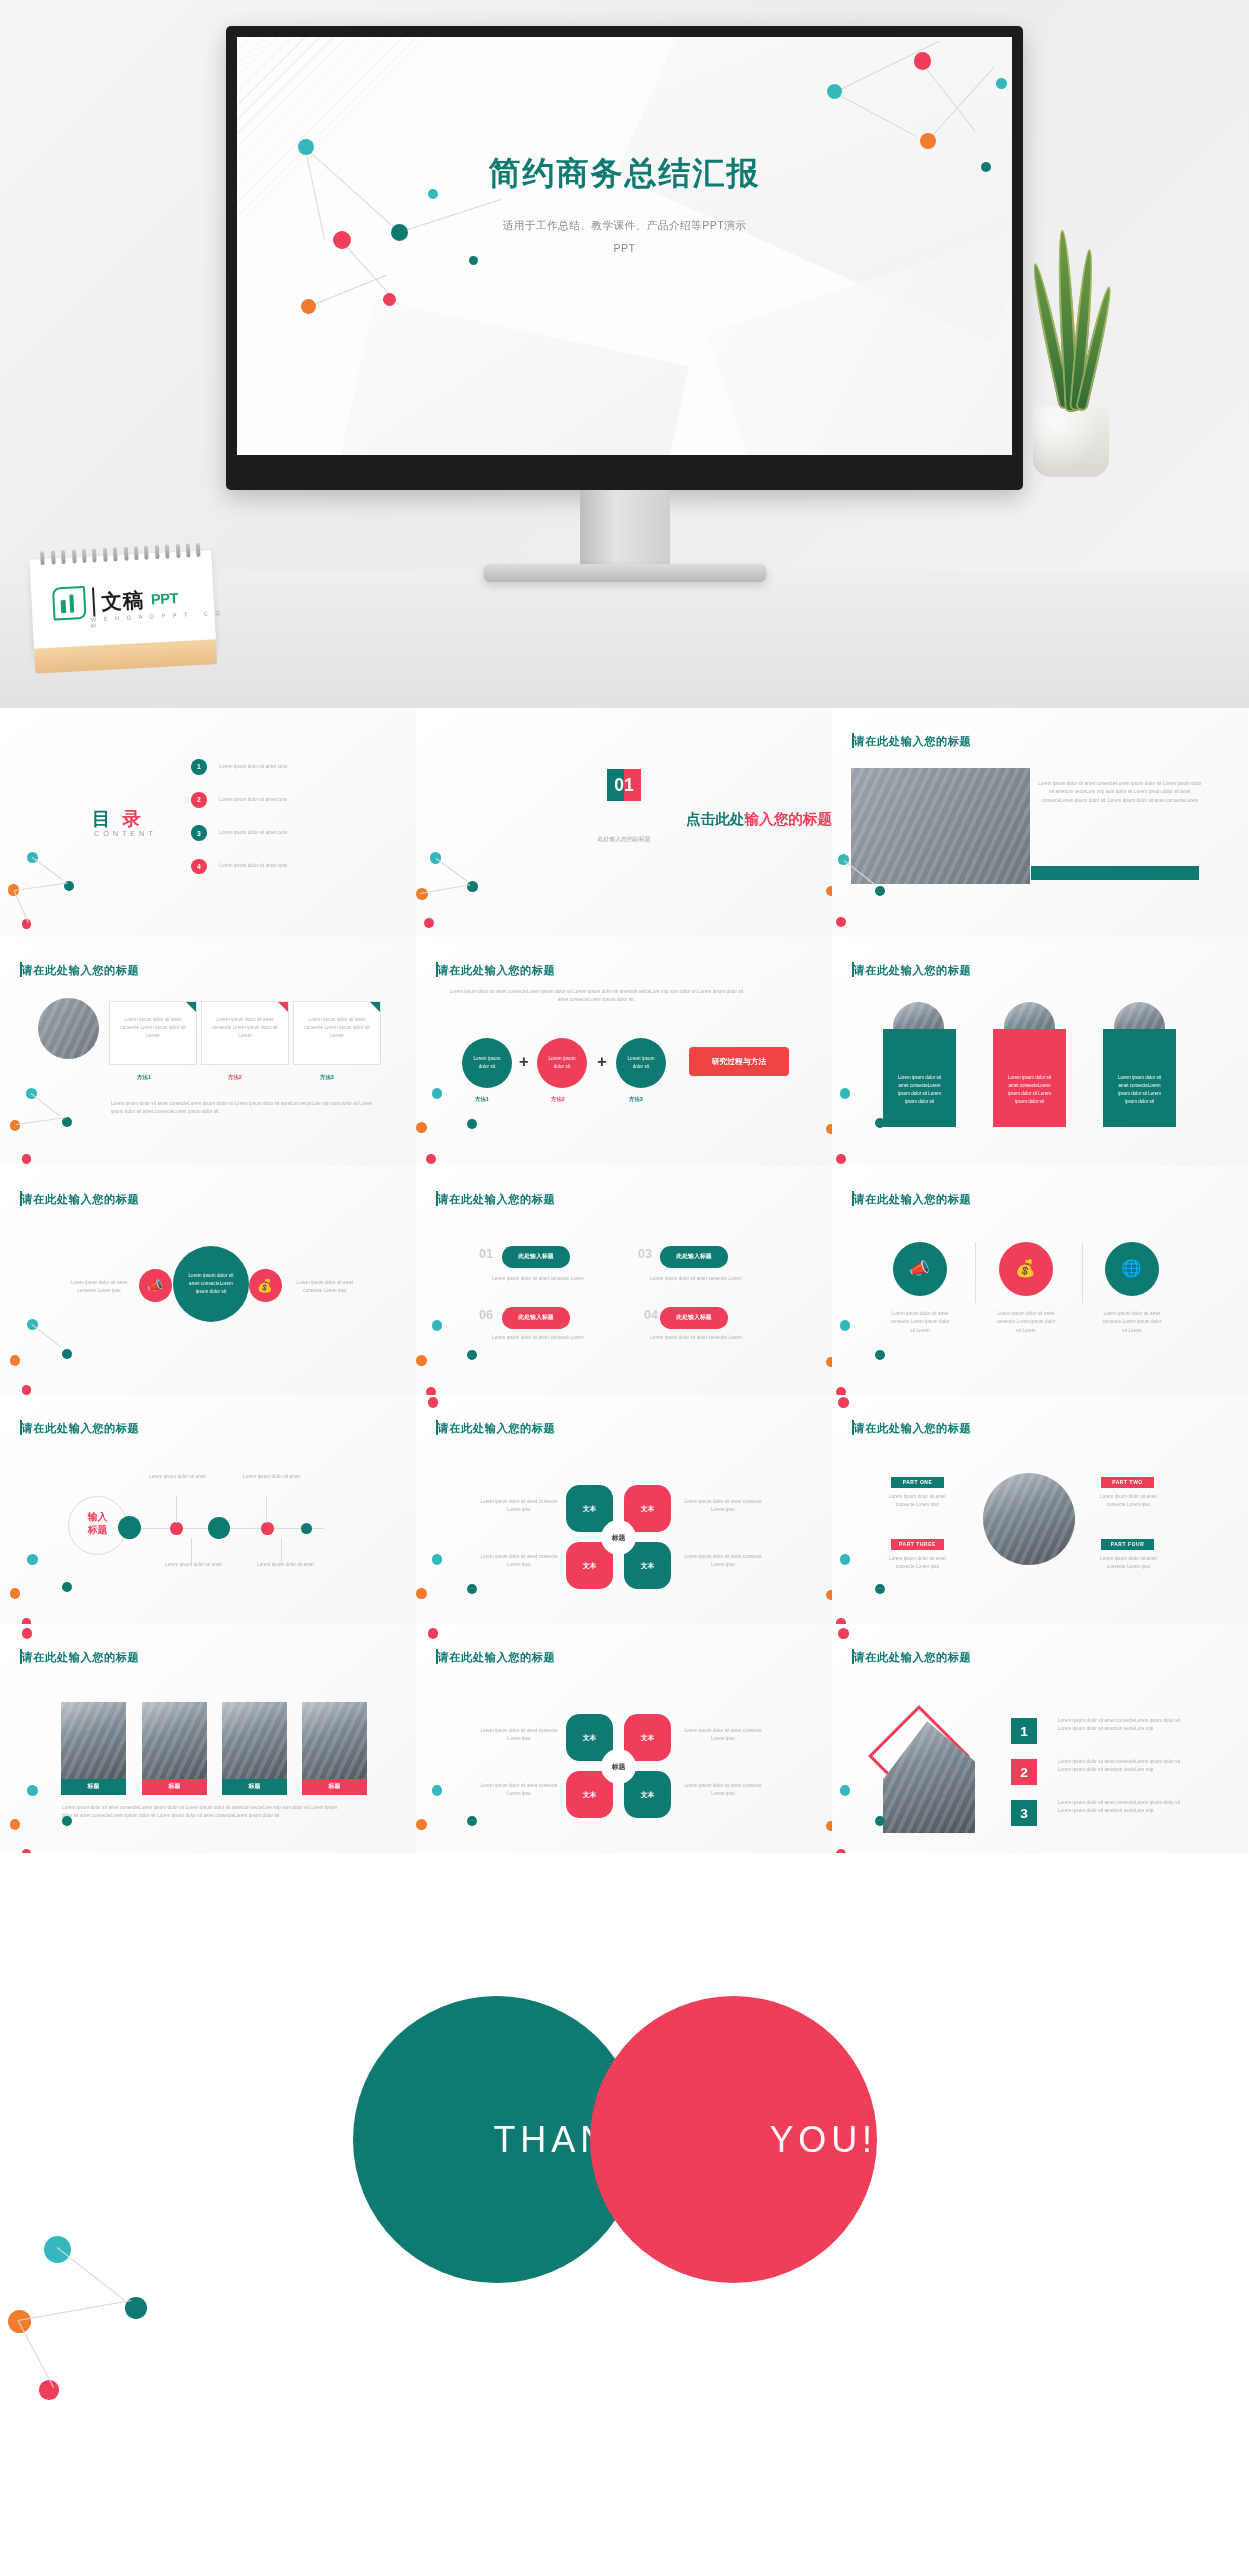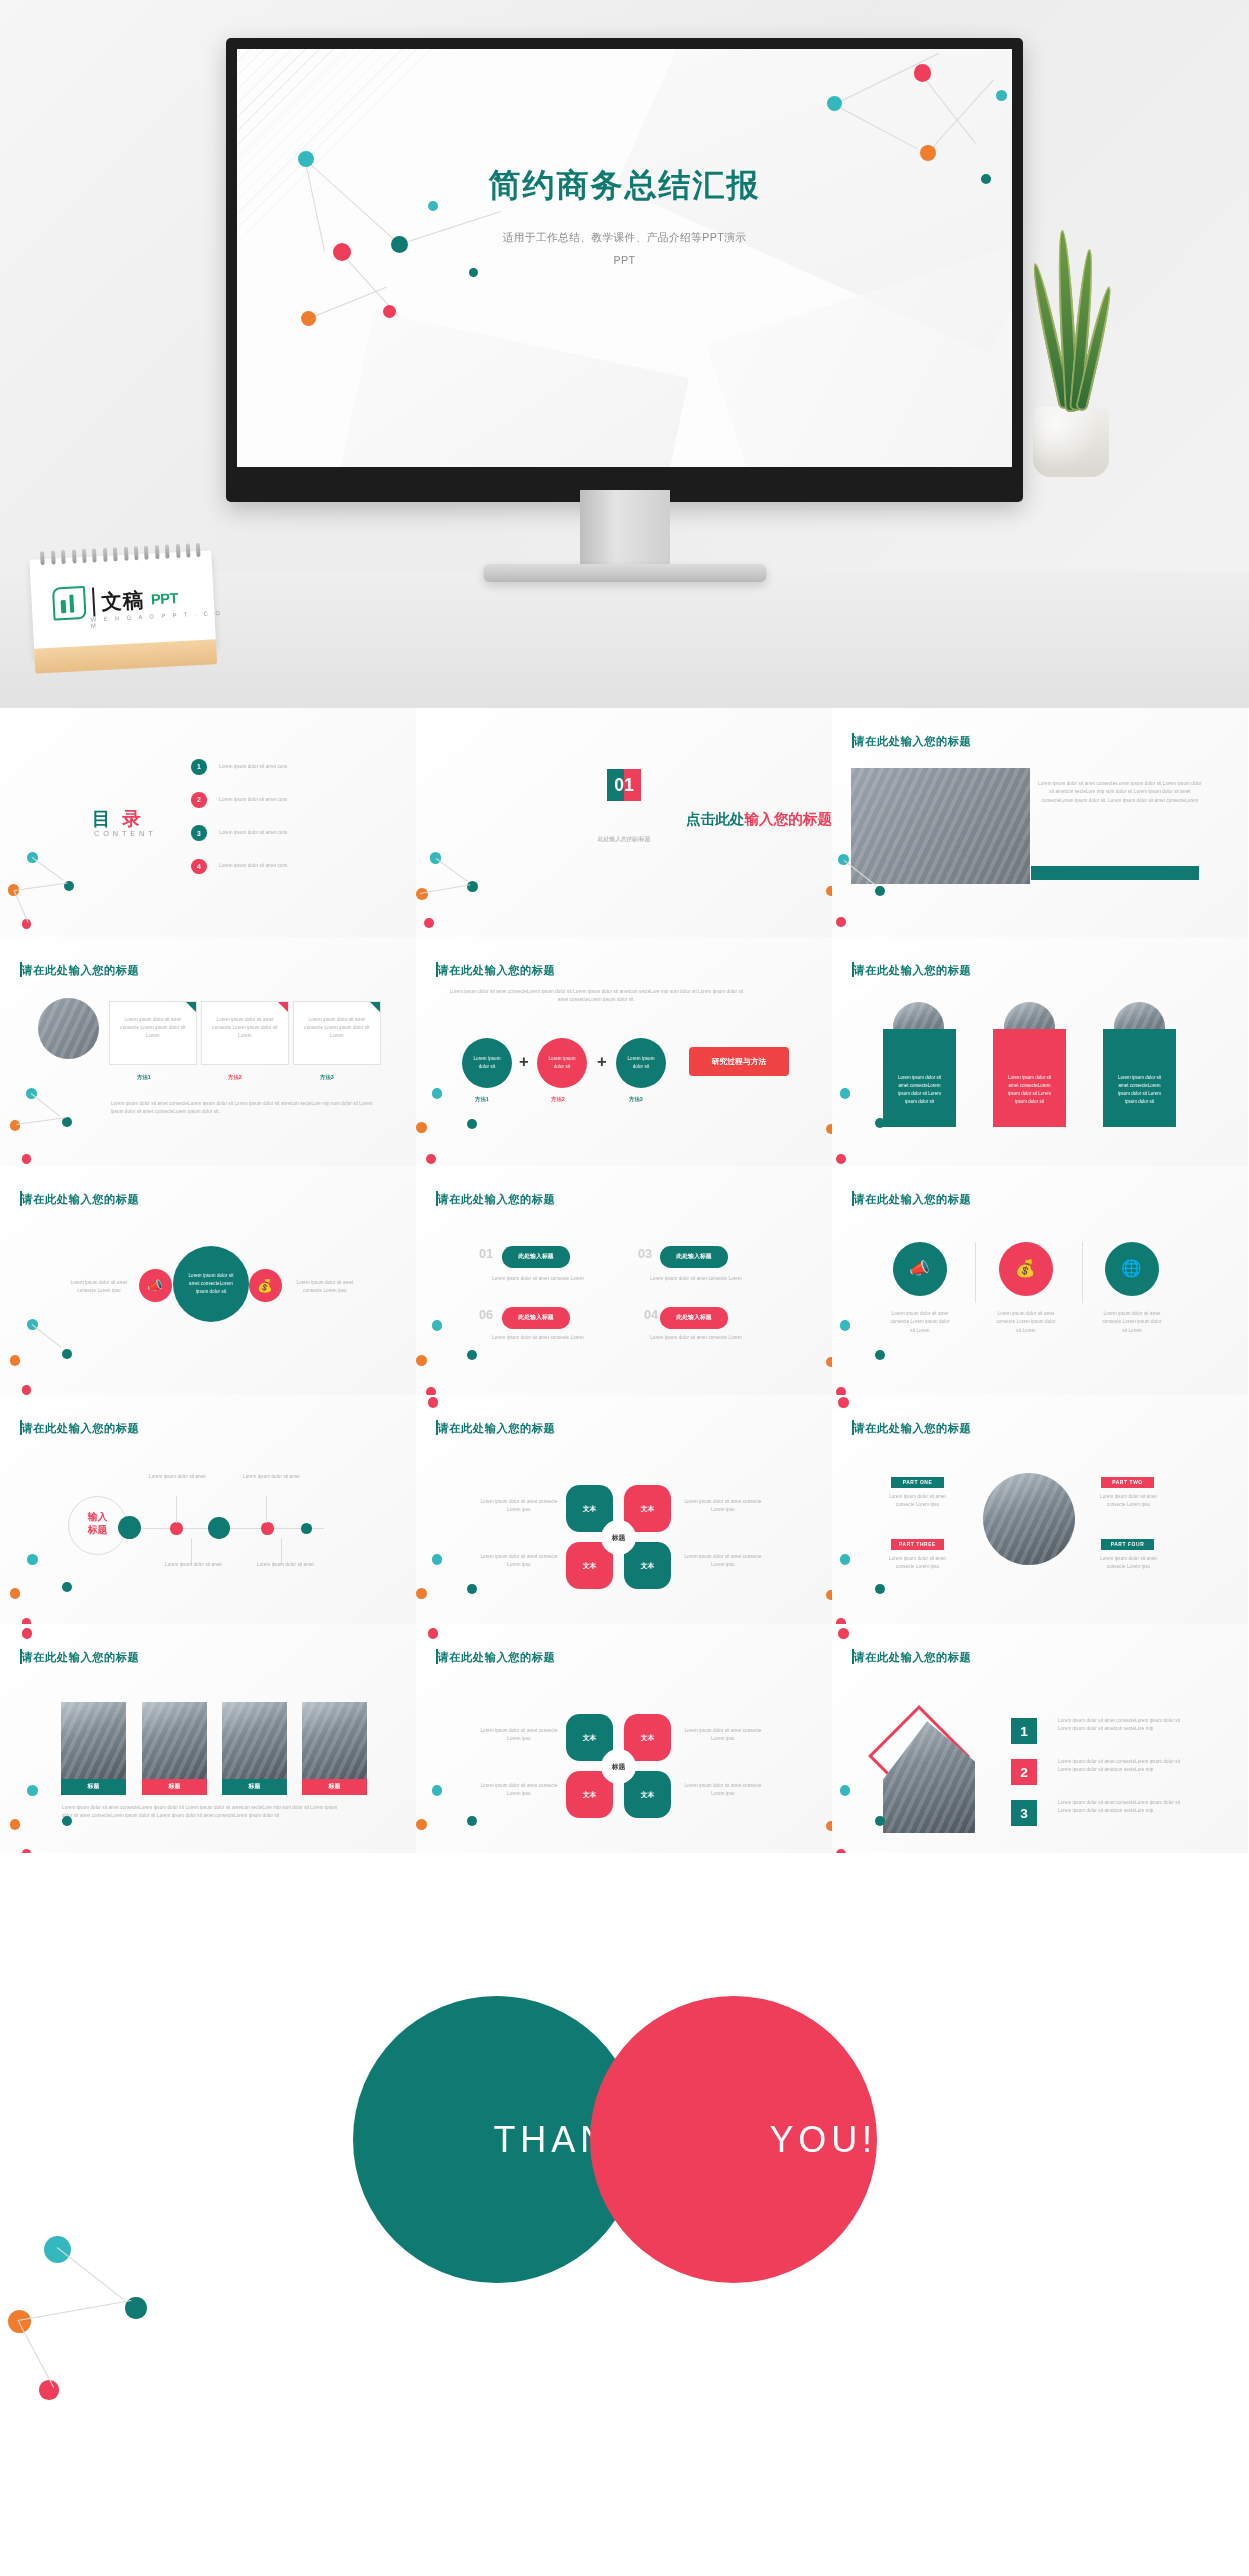--- a/index.html
+++ b/index.html
@@ -13,21 +13,21 @@
   
   .hero { position:relative; width:1249px; height:708px; background:#f2f2f2; overflow:hidden; }
   .hero-bg-grad { position:absolute; inset:0;
     background:linear-gradient(135deg,#f6f6f6 0%,#ececec 45%,#f4f4f4 100%); }
   .desk { position:absolute; left:0; bottom:0; width:1249px; height:137px;
     background:linear-gradient(180deg,#efefef 0%,#e2e2e2 100%); }
 
   
   .monitor { position:absolute; left:226px; top:26px; width:797px; height:464px;
     background:#1c1c1c; border-radius:5px; padding:10.7px 10.7px 35px 10.7px;
-    box-shadow:0 7.8px 23.4px rgba(0,0,0,.22);margin-top:12px; }
+    box-shadow:0 7.8px 23.4px rgba(0,0,0,.22); }
   .monitor-screen { width:100%; height:100%; background:#fdfdfd; overflow:hidden;
     position:relative; }
   .monitor-neck { position:absolute; left:50%; top:490px; transform:translateX(-50%);
     width:90px; height:76px; background:linear-gradient(90deg,#bdbdbd,#e4e4e4 40%,#cfcfcf); }
   .monitor-base { position:absolute; left:50%; top:564px; transform:translateX(-50%);
     width:283px; height:17.6px; border-radius:5.9px;
     background:linear-gradient(180deg,#dcdcdc,#b9b9b9); box-shadow:0 3.9px 9.8px rgba(0,0,0,.15); }
 
   .slide-bg { position:absolute; inset:0; background:#fdfdfd; }
   .hatch { position:absolute; left:0; top:0; width:225px; height:185px; opacity:.55;

